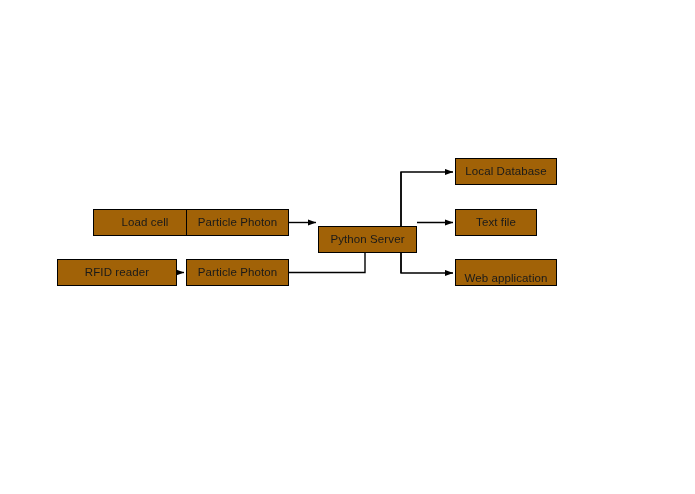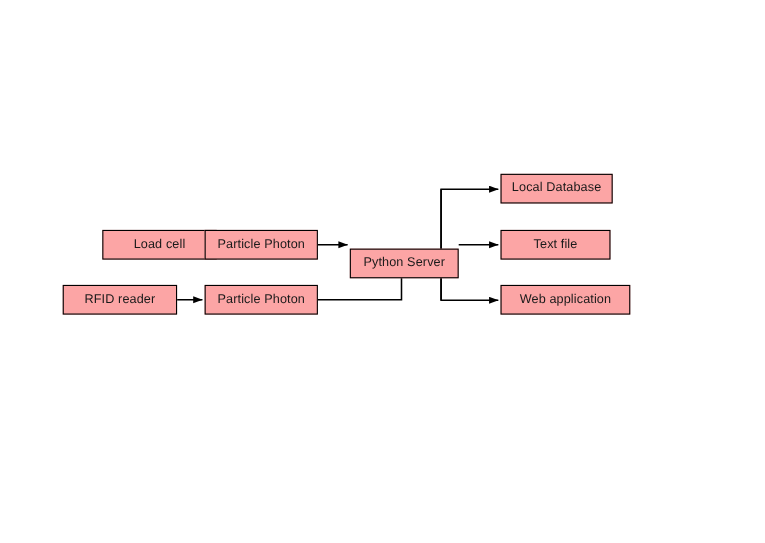--- a/index.html
+++ b/index.html
@@ -22,21 +22,21 @@
     position: absolute;
     left: 0;
     top: 0;
     width: 695px;
     height: 494px;
   }
   .node-box {
     position: absolute;
     box-sizing: border-box;
     border: 1.4px solid #000000;
-    background: #fca5a5;
+    background: #a16207;
     display: flex;
     align-items: center;
     justify-content: center;
     z-index: 2;
   }
   .node-label {
     font-family: "Liberation Sans", sans-serif;
     font-size: 11.5px;
     line-height: 13px;
     color: #1a1a1a;
@@ -83,33 +83,33 @@
   </div>
 
   <div class="node-box" style="left:186px; top:209px; width:103px; height:27px;">
     <span class="node-label">Particle Photon</span>
   </div>
 
   <div class="node-box" style="left:318px; top:226px; width:99px; height:27px;">
     <span class="node-label">Python Server</span>
   </div>
 
-  <div class="node-box" style="left:57px; top:259px; width:104px; height:27px;">
+  <div class="node-box" style="left:57px; top:259px; width:120px; height:27px;">
     <span class="node-label">RFID reader</span>
   </div>
 
   <div class="node-box" style="left:186px; top:259px; width:103px; height:27px;">
     <span class="node-label">Particle Photon</span>
   </div>
 
   <div class="node-box" style="left:455px; top:158px; width:102px; height:27px;">
     <span class="node-label">Local Database</span>
   </div>
 
-  <div class="node-box" style="left:455px; top:209px; width:100px; height:27px;">
+  <div class="node-box" style="left:455px; top:209px; width:82px; height:27px;">
     <span class="node-label">Text file</span>
   </div>
 
-  <div class="node-box" style="left:455px; top:259px; width:118px; height:27px;">
+  <div class="node-box" style="left:455px; top:259px; width:102px; height:27px;align-items:flex-end;">
     <span class="node-label">Web application</span>
   </div>
 
 </div>
 
 </body></html>

